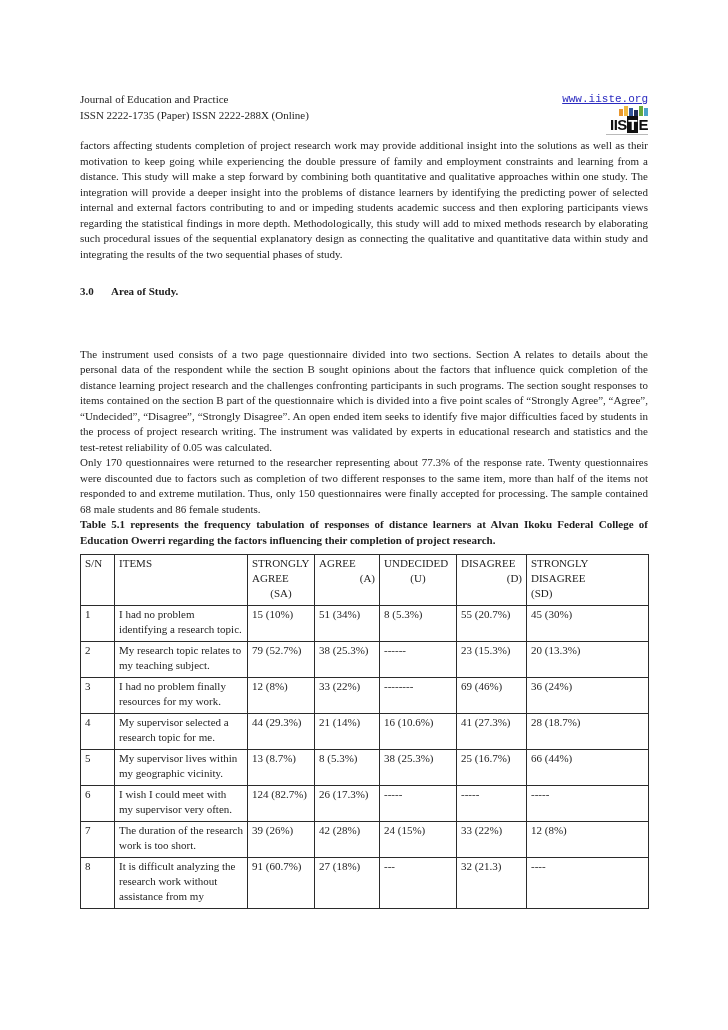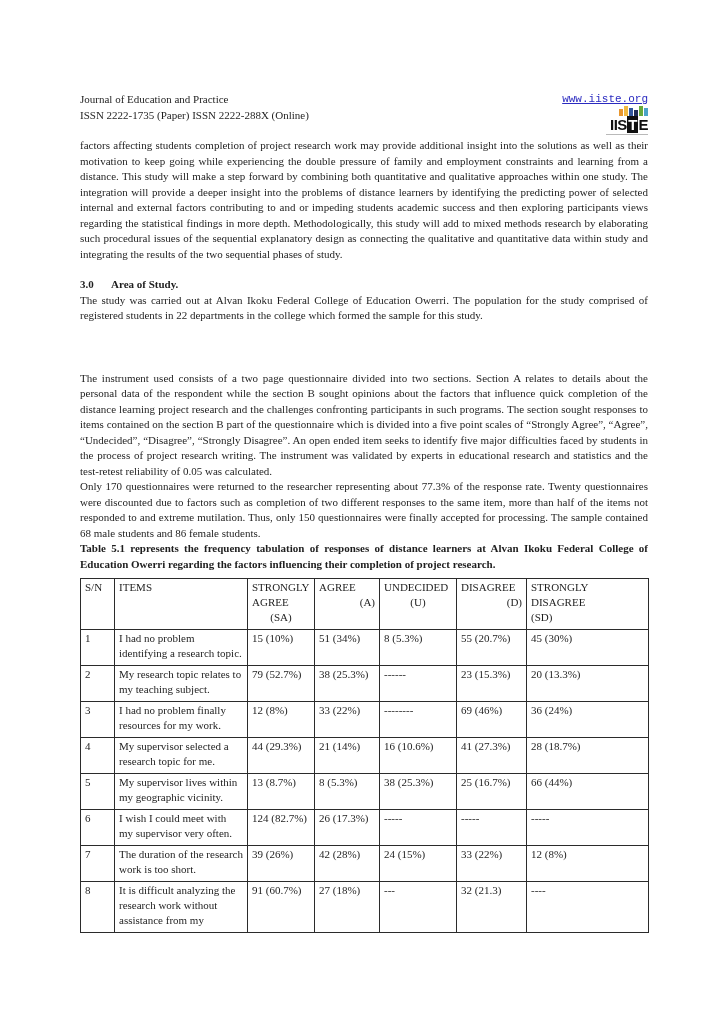--- a/index.html
+++ b/index.html
@@ -28,21 +28,21 @@
   .logo-bars span:nth-child(5){height:10px;}
   .logo-bars span:nth-child(6){height:8px;}
   .logo-text{font-family:"Liberation Sans",sans-serif;font-weight:bold;font-size:15px;line-height:15px;letter-spacing:-0.5px;color:#101010;}
   .logo-text .inv{background:#101010;color:#fff;padding:0 1px;margin:0 0.5px;}
   .logo-rule{border-bottom:1px solid #b9b9b9;margin-top:2px;}
   
   .para{text-align:justify;}
   .gap-small{height:15px;}
   .gap-tiny{height:15px;}
   .gap-large{height:47px;}
-  .sec-heading{font-weight:bold;}
+  .sec-heading{font-weight:bold;margin-top:7px;}
   .sec-heading .num{display:inline-block;min-width:22px;}
   .sec-heading .ttl{display:inline-block;margin-left:9px;}
   .caption{font-weight:bold;text-align:justify;}
   
   table.freq{border-collapse:collapse;table-layout:fixed;width:568px;margin-top:6px;}
   table.freq th, table.freq td{
     border:1px solid #2b2b2b;
     vertical-align:top;
     padding:1px 4px 4px 4px;
     font-weight:normal;
@@ -94,21 +94,20 @@
 
   <div class="gap-small"></div>
 
   <div class="para">factors affecting students completion of project research work may provide additional insight into the solutions as well as their motivation to keep going while experiencing the double pressure of family and employment constraints and learning from a distance. This study will make a step forward by combining both quantitative and qualitative approaches within one study. The integration will provide a deeper insight into the problems of distance learners by identifying the predicting power of selected internal and external factors contributing to and or impeding students academic success and then exploring participants views regarding the statistical findings in more depth. Methodologically, this study will add to mixed methods research by elaborating such procedural issues of the sequential explanatory design as connecting the qualitative and quantitative data within study and integrating the results of the two sequential phases of study.</div>
 
   <div class="gap-tiny"></div>
 
   <div class="sec-heading">
     <span class="num">3.0</span><span class="ttl">Area of Study.</span>
   </div>
-  <div class="para">The study was carried out at Alvan Ikoku Federal College of Education Owerri. The population for the study comprised of registered students in 22 departments in the college which formed the sample for this study.</div>
 
   <div class="gap-large"></div>
 
   <div class="para">The instrument used consists of a two page questionnaire divided into two sections. Section A relates to details about the personal data of the respondent while the section B sought opinions about the factors that influence quick completion of the distance learning project research and the challenges confronting participants in such programs. The section sought responses to items contained on the section B part of the questionnaire which is divided into a five point scales of “Strongly Agree”, “Agree”, “Undecided”, “Disagree”, “Strongly Disagree”. An open ended item seeks to identify five major difficulties faced by students in the process of project research writing. The instrument was validated by experts in educational research and statistics and the test-retest reliability of 0.05 was calculated.</div>
 
   <div class="para">Only 170 questionnaires were returned to the researcher representing about 77.3% of the response rate. Twenty questionnaires were discounted due to factors such as completion of two different responses to the same item, more than half of the items not responded to and extreme mutilation. Thus, only 150 questionnaires were finally accepted for processing. The sample contained 68 male students and 86 female students.</div>
 
   <div class="caption">Table 5.1 represents the frequency tabulation of responses of distance learners at Alvan Ikoku Federal College of Education Owerri regarding the factors influencing their completion of project research.</div>
 
   <table class="freq">

